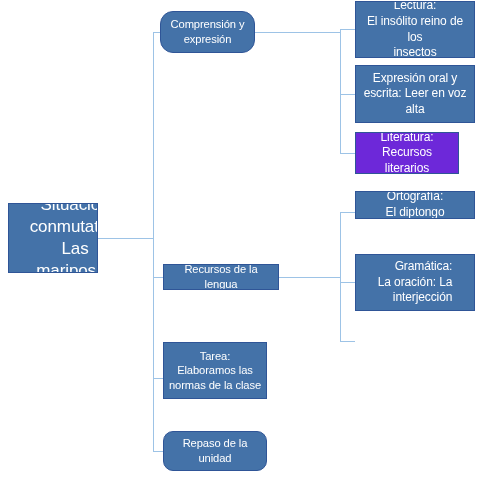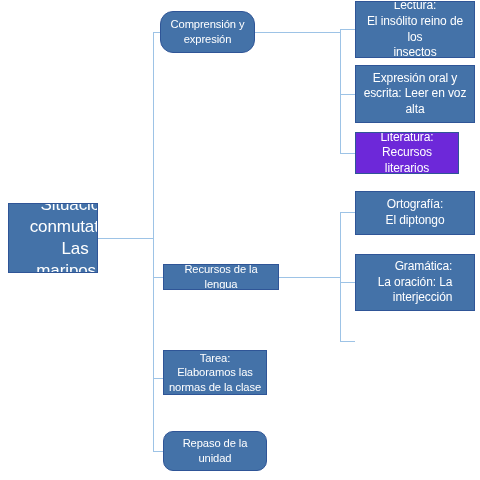--- a/index.html
+++ b/index.html
@@ -72,39 +72,39 @@
 
   <div class="node node-root" style="left: 8px; top: 203px; width: 90px; height: 70px; background: rgb(68, 114, 168); border-color: rgb(47, 85, 151); color: rgb(255, 255, 255);">Situación
 conmutativa
 Las mariposas</div>
 
   <div class="node node-branch" style="left: 160px; top: 11px; width: 95px; height: 42px; background: rgb(68, 114, 168); border-color: rgb(47, 85, 151); color: rgb(255, 255, 255); border-radius: 13px;">Comprensión y
 expresión</div>
 
   <div class="node node-branch" style="left: 163px; top: 264px; width: 116px; height: 26px; background: rgb(68, 114, 168); border-color: rgb(47, 85, 151); color: rgb(255, 255, 255);">Recursos de la lengua</div>
 
-  <div class="node node-branch" style="left: 163px; top: 350px; width: 104px; height: 45px; background: rgb(68, 114, 168); border-color: rgb(47, 85, 151); color: rgb(255, 255, 255);">Tarea:
+  <div class="node node-branch" style="left: 163px; top: 342px; width: 104px; height: 57px; background: rgb(68, 114, 168); border-color: rgb(47, 85, 151); color: rgb(255, 255, 255);">Tarea:
 Elaboramos las
 normas de la clase</div>
 
   <div class="node node-branch" style="left: 163px; top: 431px; width: 104px; height: 40px; background: rgb(68, 114, 168); border-color: rgb(47, 85, 151); color: rgb(255, 255, 255); border-radius: 10px;">Repaso de la
 unidad</div>
 
   <div class="node node-leaf" style="left: 355px; top: 1px; width: 120px; height: 57px; background: rgb(68, 114, 168); border-color: rgb(47, 85, 151); color: rgb(255, 255, 255);">Lectura:
 El insólito reino de los
 insectos</div>
 
   <div class="node node-leaf" style="left: 355px; top: 65px; width: 120px; height: 58px; background: rgb(68, 114, 168); border-color: rgb(47, 85, 151); color: rgb(255, 255, 255);">Expresión oral y
 escrita: Leer en voz
 alta</div>
 
   <div class="node node-leaf" style="left: 355px; top: 132px; width: 104px; height: 42px; background: #6d28d9; border-color: rgb(47, 85, 151); color: rgb(255, 255, 255); text-align: center;">Literatura:
 Recursos literarios</div>
 
-  <div class="node node-leaf" style="left: 355px; top: 191px; width: 120px; height: 44px; background: rgb(68, 114, 168); border-color: rgb(47, 85, 151); color: rgb(255, 255, 255);">Ortografía:
+  <div class="node node-leaf" style="left: 355px; top: 191px; width: 120px; height: 28px; background: rgb(68, 114, 168); border-color: rgb(47, 85, 151); color: rgb(255, 255, 255);">Ortografía:
 El diptongo</div>
 
   <div class="node node-leaf" style="left: 355px; top: 254px; width: 120px; height: 57px; background: rgb(68, 114, 168); border-color: rgb(47, 85, 151); color: rgb(255, 255, 255); text-align: right;">Gramática:
 La oración: La
 interjección</div>
 
 
 </div>
 
 </body></html>

